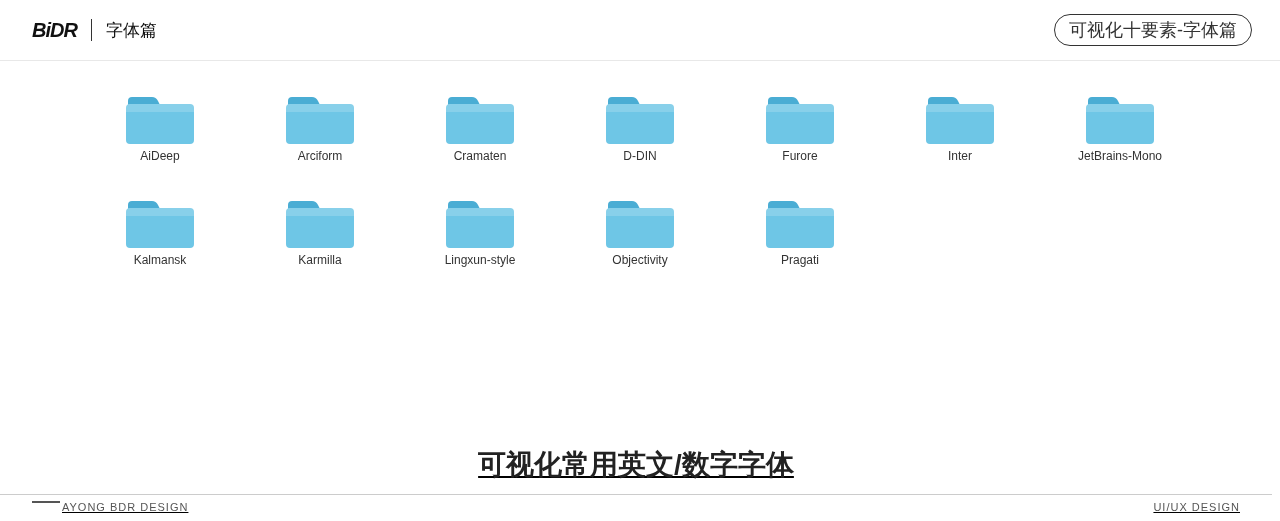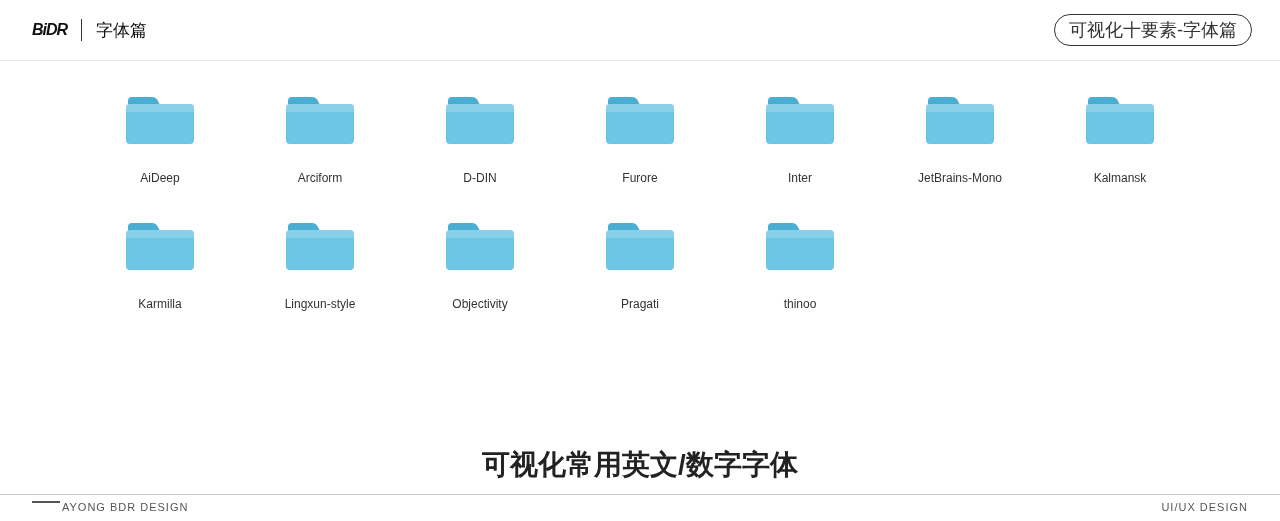--- a/index.html
+++ b/index.html
@@ -19,21 +19,21 @@
       justify-content: space-between;
       padding: 14px 28px 14px 32px;
       border-bottom: 1px solid #e8e8e8;
     }
     .header-left {
       display: flex;
       align-items: center;
       gap: 10px;
     }
     .logo-bdr {
-      font-size: 16px;
+      font-size: 20px;
       font-weight: 900;
       letter-spacing: -1px;
       color: #111;
       font-style: italic;
       text-align: right;
     }
     .logo-divider {
       width: 1px;
       height: 22px;
       background: #333;
@@ -68,21 +68,21 @@
       display: grid;
       grid-template-columns: repeat(7, 1fr);
       row-gap: 18px;
       column-gap: 0;
     }
 
     .folder-item {
       display: flex;
       flex-direction: column;
       align-items: center;
-      gap: 22px;
+      gap: 0;
       cursor: pointer;
       justify-content: space-between;
     }
 
     .folder-icon {
       width: 80px;
       height: 70px;
       position: relative;
     }
 
@@ -91,21 +91,22 @@
       color: #333;
       text-align: center;
       line-height: 1.3;
     }
 
     
     .bottom-section {
       position: absolute;
       bottom: 0;
       left: 0;
-      right: 0;
+      right: 8px;
+      text-decoration: underline;
     }
     .bottom-text-center {
       text-align: center;
       font-size: 28px;
       font-weight: 700;
       color: #222;
       padding-bottom: 10px;
     }
     .bottom-bar {
       display: flex;
@@ -178,20 +179,31 @@
       </div>
       <div class="folder-item">
         <div class="folder-icon"><svg width="80" height="70" viewBox="0 0 80 70" fill="none" xmlns="http://www.w3.org/2000/svg">
 
       <path d="M8 22 Q8 18 12 18 L32 18 Q36 18 38 22 L40 26 L8 26 Z" fill="#4AADD4"></path>
 
       <rect x="6" y="25" width="68" height="40" rx="4" ry="4" fill="#6EC6E6"></rect>
 
       <rect x="6" y="25" width="68" height="8" rx="4" ry="0" fill="rgba(255,255,255,0.18)"></rect>
     </svg></div>
+        <span class="folder-label">Cramaten</span>
+      </div>
+      <div class="folder-item">
+        <div class="folder-icon"><svg width="80" height="70" viewBox="0 0 80 70" fill="none" xmlns="http://www.w3.org/2000/svg">
+
+      <path d="M8 22 Q8 18 12 18 L32 18 Q36 18 38 22 L40 26 L8 26 Z" fill="#4AADD4"></path>
+
+      <rect x="6" y="25" width="68" height="40" rx="4" ry="4" fill="#6EC6E6"></rect>
+
+      <rect x="6" y="25" width="68" height="8" rx="4" ry="0" fill="rgba(255,255,255,0.18)"></rect>
+    </svg></div>
         <span class="folder-label">D-DIN</span>
       </div>
       <div class="folder-item">
         <div class="folder-icon"><svg width="80" height="70" viewBox="0 0 80 70" fill="none" xmlns="http://www.w3.org/2000/svg">
 
       <path d="M8 22 Q8 18 12 18 L32 18 Q36 18 38 22 L40 26 L8 26 Z" fill="#4AADD4"></path>
 
       <rect x="6" y="25" width="68" height="40" rx="4" ry="4" fill="#6EC6E6"></rect>
 
       <rect x="6" y="25" width="68" height="8" rx="4" ry="0" fill="rgba(255,255,255,0.18)"></rect>
@@ -267,31 +279,20 @@
       <div class="folder-item">
         <div class="folder-icon"><svg width="80" height="70" viewBox="0 0 80 70" fill="none" xmlns="http://www.w3.org/2000/svg">
 
       <path d="M8 22 Q8 18 12 18 L32 18 Q36 18 38 22 L40 26 L8 26 Z" fill="#4AADD4"></path>
 
       <rect x="6" y="25" width="68" height="40" rx="4" ry="4" fill="#6EC6E6"></rect>
 
       <rect x="6" y="25" width="68" height="8" rx="4" ry="0" fill="rgba(255,255,255,0.18)"></rect>
     </svg></div>
         <span class="folder-label">Pragati</span>
-      </div>
-      <div class="folder-item">
-        <div class="folder-icon"><svg width="80" height="70" viewBox="0 0 80 70" fill="none" xmlns="http://www.w3.org/2000/svg">
-
-      <path d="M8 22 Q8 18 12 18 L32 18 Q36 18 38 22 L40 26 L8 26 Z" fill="#4AADD4"></path>
-
-      <rect x="6" y="25" width="68" height="40" rx="4" ry="4" fill="#6EC6E6"></rect>
-
-      <rect x="6" y="25" width="68" height="8" rx="4" ry="0" fill="rgba(255,255,255,0.18)"></rect>
-    </svg></div>
-        <span class="folder-label">thinoo</span>
       </div>
     </div>
 </div>
 
 <div class="bottom-section">
   <div class="bottom-text-center">可视化常用英文/数字字体</div>
   <div class="bottom-bar">
     <div class="bottom-bar-left">
       <div class="bottom-bar-line"></div>
       <span class="bottom-bar-brand">AYONG BDR DESIGN</span>

